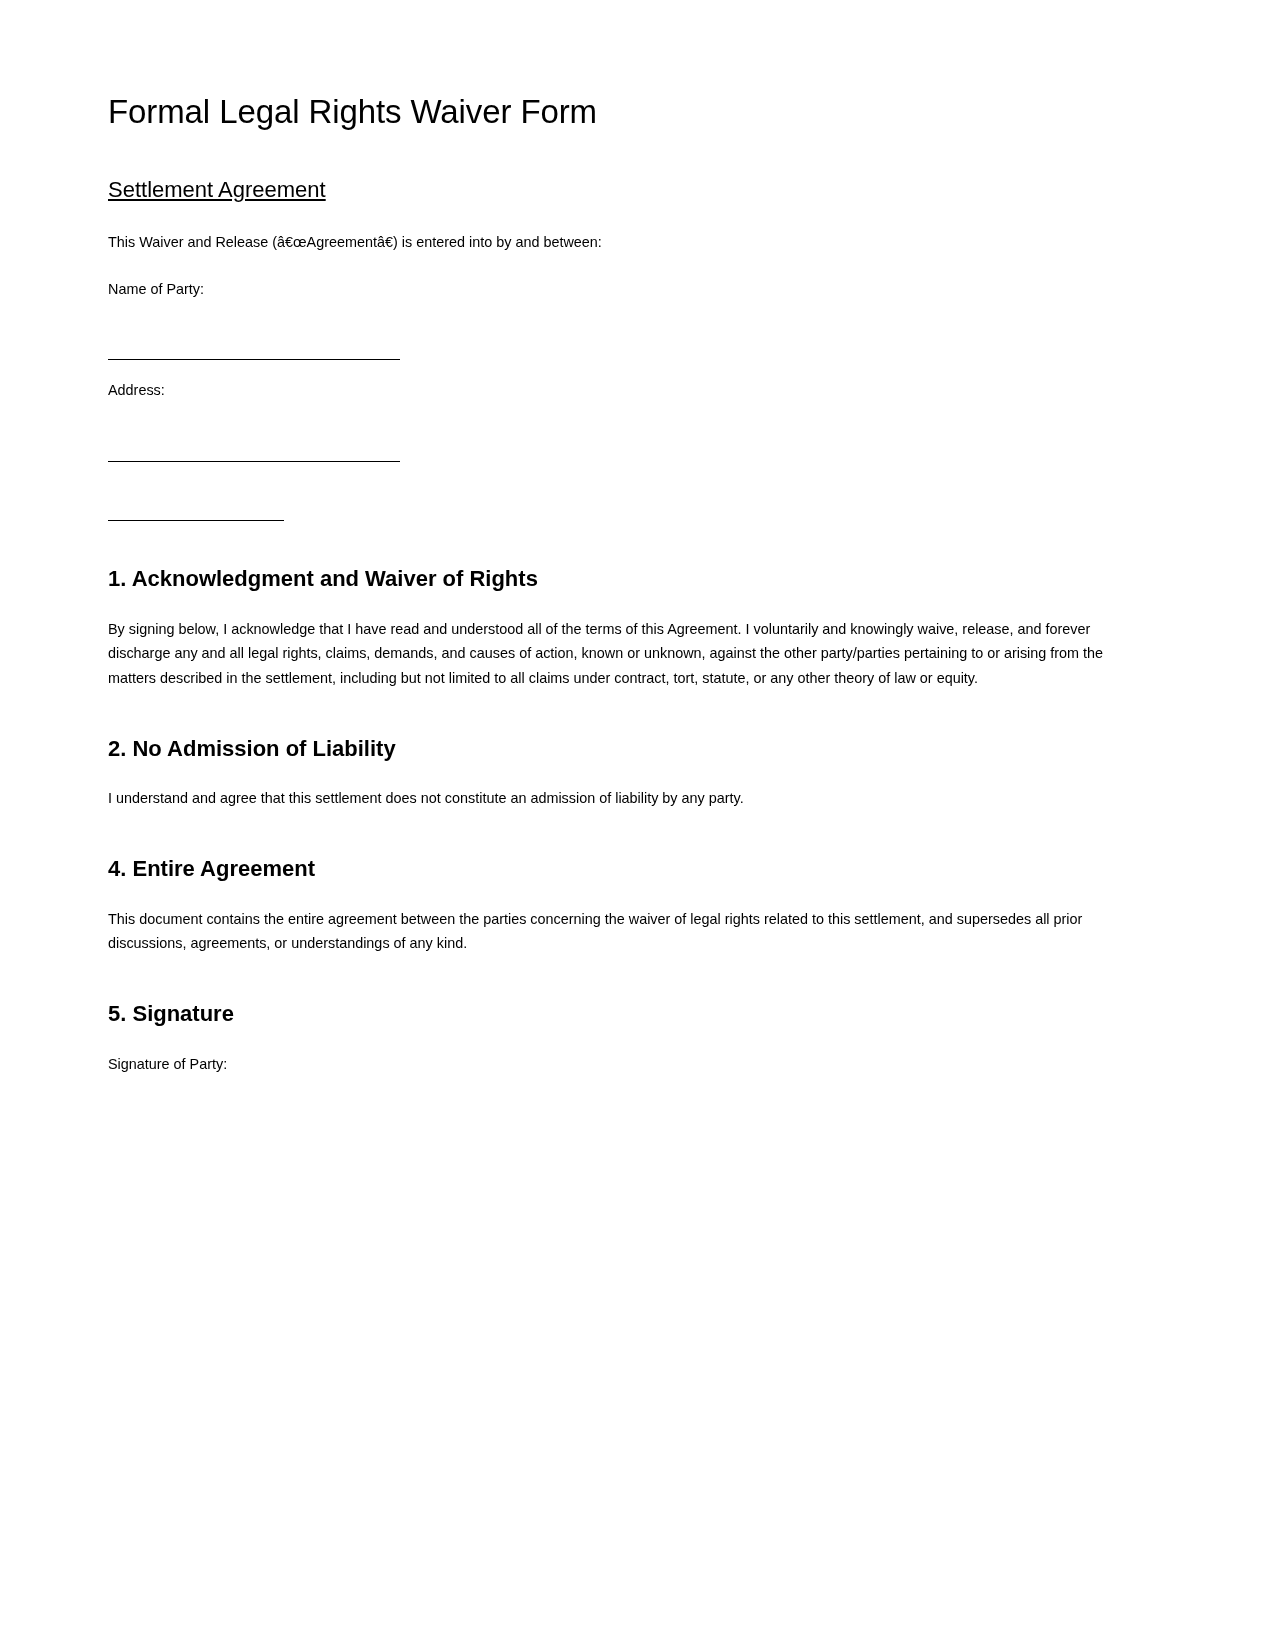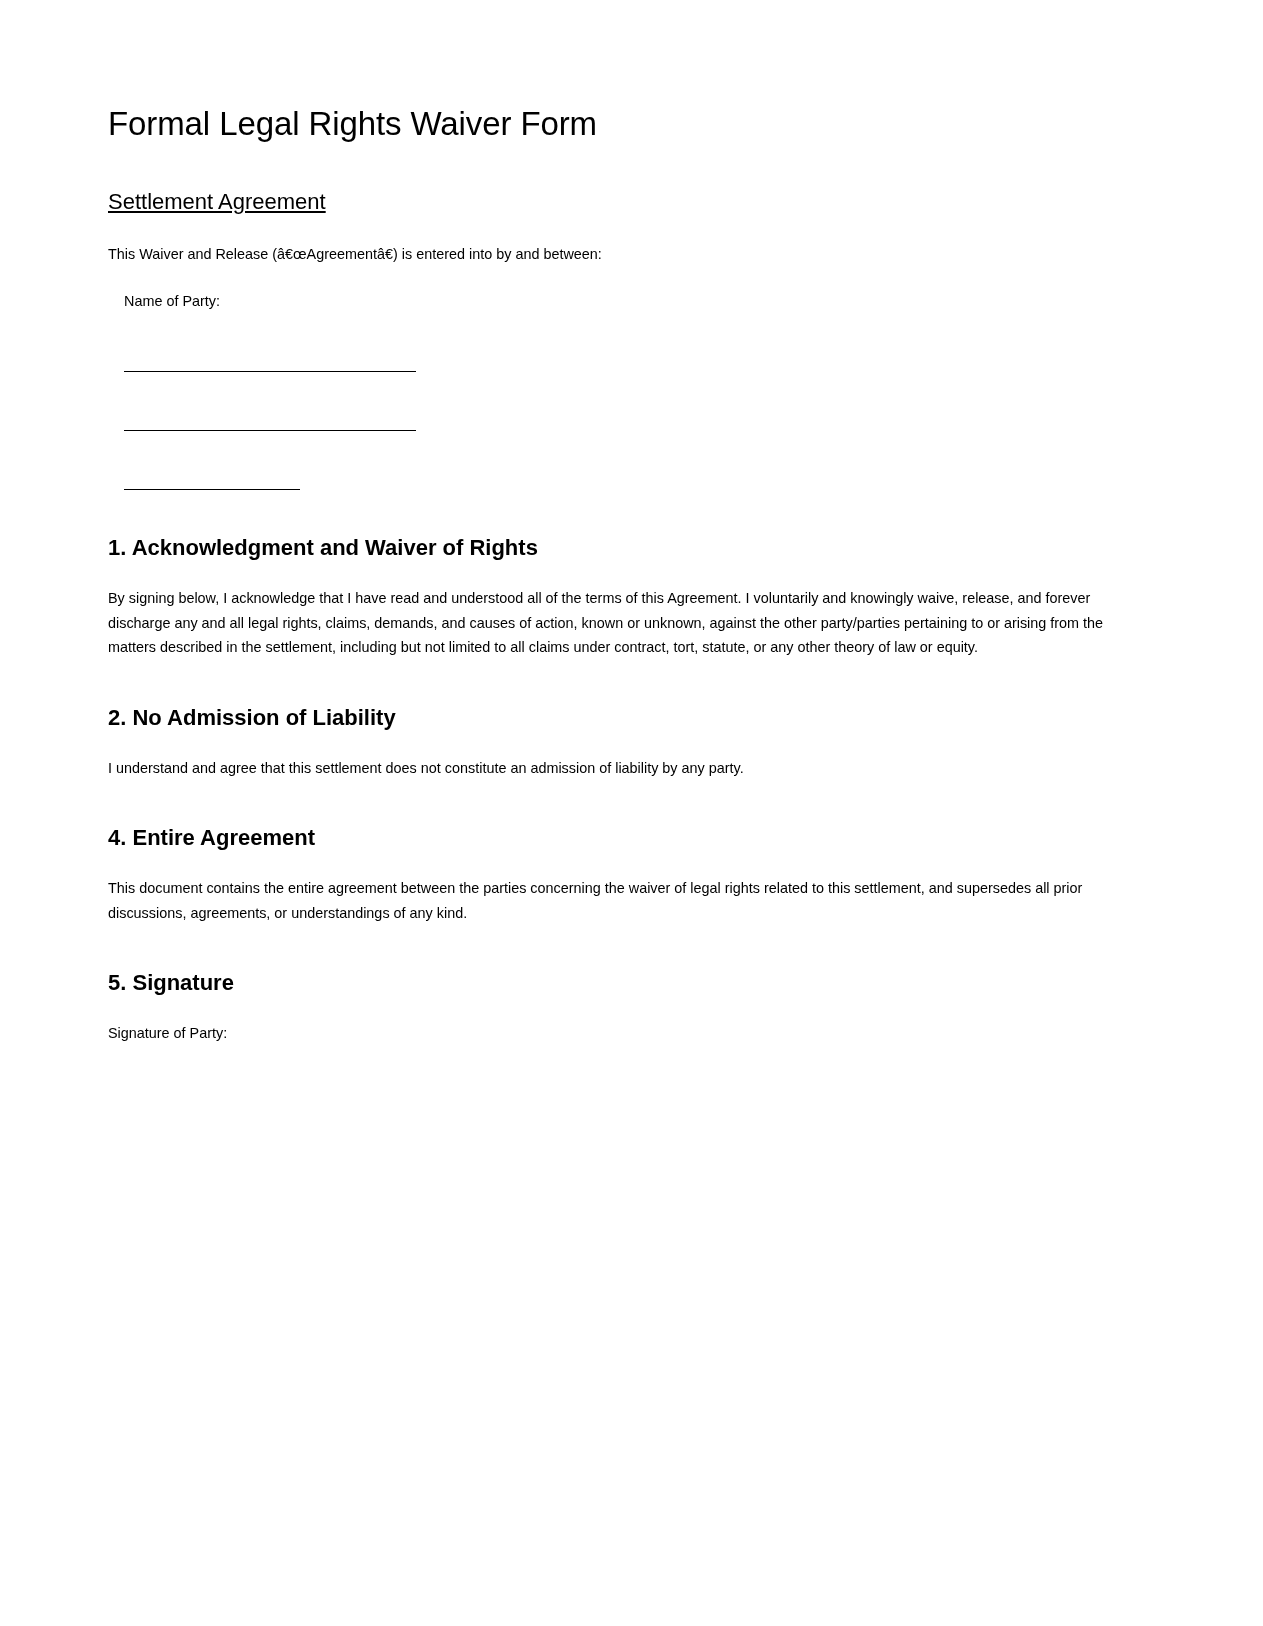--- a/index.html
+++ b/index.html
@@ -24,21 +24,21 @@
   }
   .doc-body {
     margin: 0;
     padding: 88px 108px 40px 108px;
     box-sizing: border-box;
   }
   h1.doc-title {
     font-size: 33px;
     font-weight: normal;
     line-height: 1.22;
-    margin: 16px 0 44px 0;
+    margin: 4px 0 44px 0;
     letter-spacing: -0.1px;
   }
   h2.section-title {
     font-size: 22px;
     font-weight: normal;
     line-height: 1.25;
     margin: 0 0 26px 0;
     text-decoration: underline;
   }
   h2.numbered-title {
@@ -52,21 +52,21 @@
     line-height: 1.72;
     margin: 16px 0 22px 0;
     text-align: left;
   }
   p.field-label {
     font-size: 14.4px;
     line-height: 1.72;
     margin: 0;
   }
   .field-block {
-    margin: 0 0 18px 16px;
+    margin: 0 0 18px 0;
   }
   .blank-rule {
     border: 0;
     border-top: 1.5px solid #000000;
     height: 0;
     margin: 58px 0 0 0;
   }
   .blank-rule.long {
     width: 292px;
   }
@@ -91,20 +91,21 @@
     <h2 class="section-title">Settlement Agreement</h2>
 
     <p class="para">This Waiver and Release (â€œAgreementâ€) is entered into by and between:</p>
 
     <div class="field-block">
       <p class="field-label">Name of Party:</p>
       <hr class="blank-rule long">
     </div>
 
     <div class="field-block">
+      <p class="field-label">Address:</p>
       <hr class="blank-rule long">
     </div>
 
     <div class="field-block">
       <hr class="blank-rule short">
     </div>
 
     <div class="body-block">
       <h2 class="numbered-title">1. Acknowledgment and Waiver of Rights</h2>
       <p class="para">By signing below, I acknowledge that I have read and understood all of the terms of this Agreement. I voluntarily and knowingly waive, release, and forever discharge any and all legal rights, claims, demands, and causes of action, known or unknown, against the other party/parties pertaining to or arising from the matters described in the settlement, including but not limited to all claims under contract, tort, statute, or any other theory of law or equity.</p>

